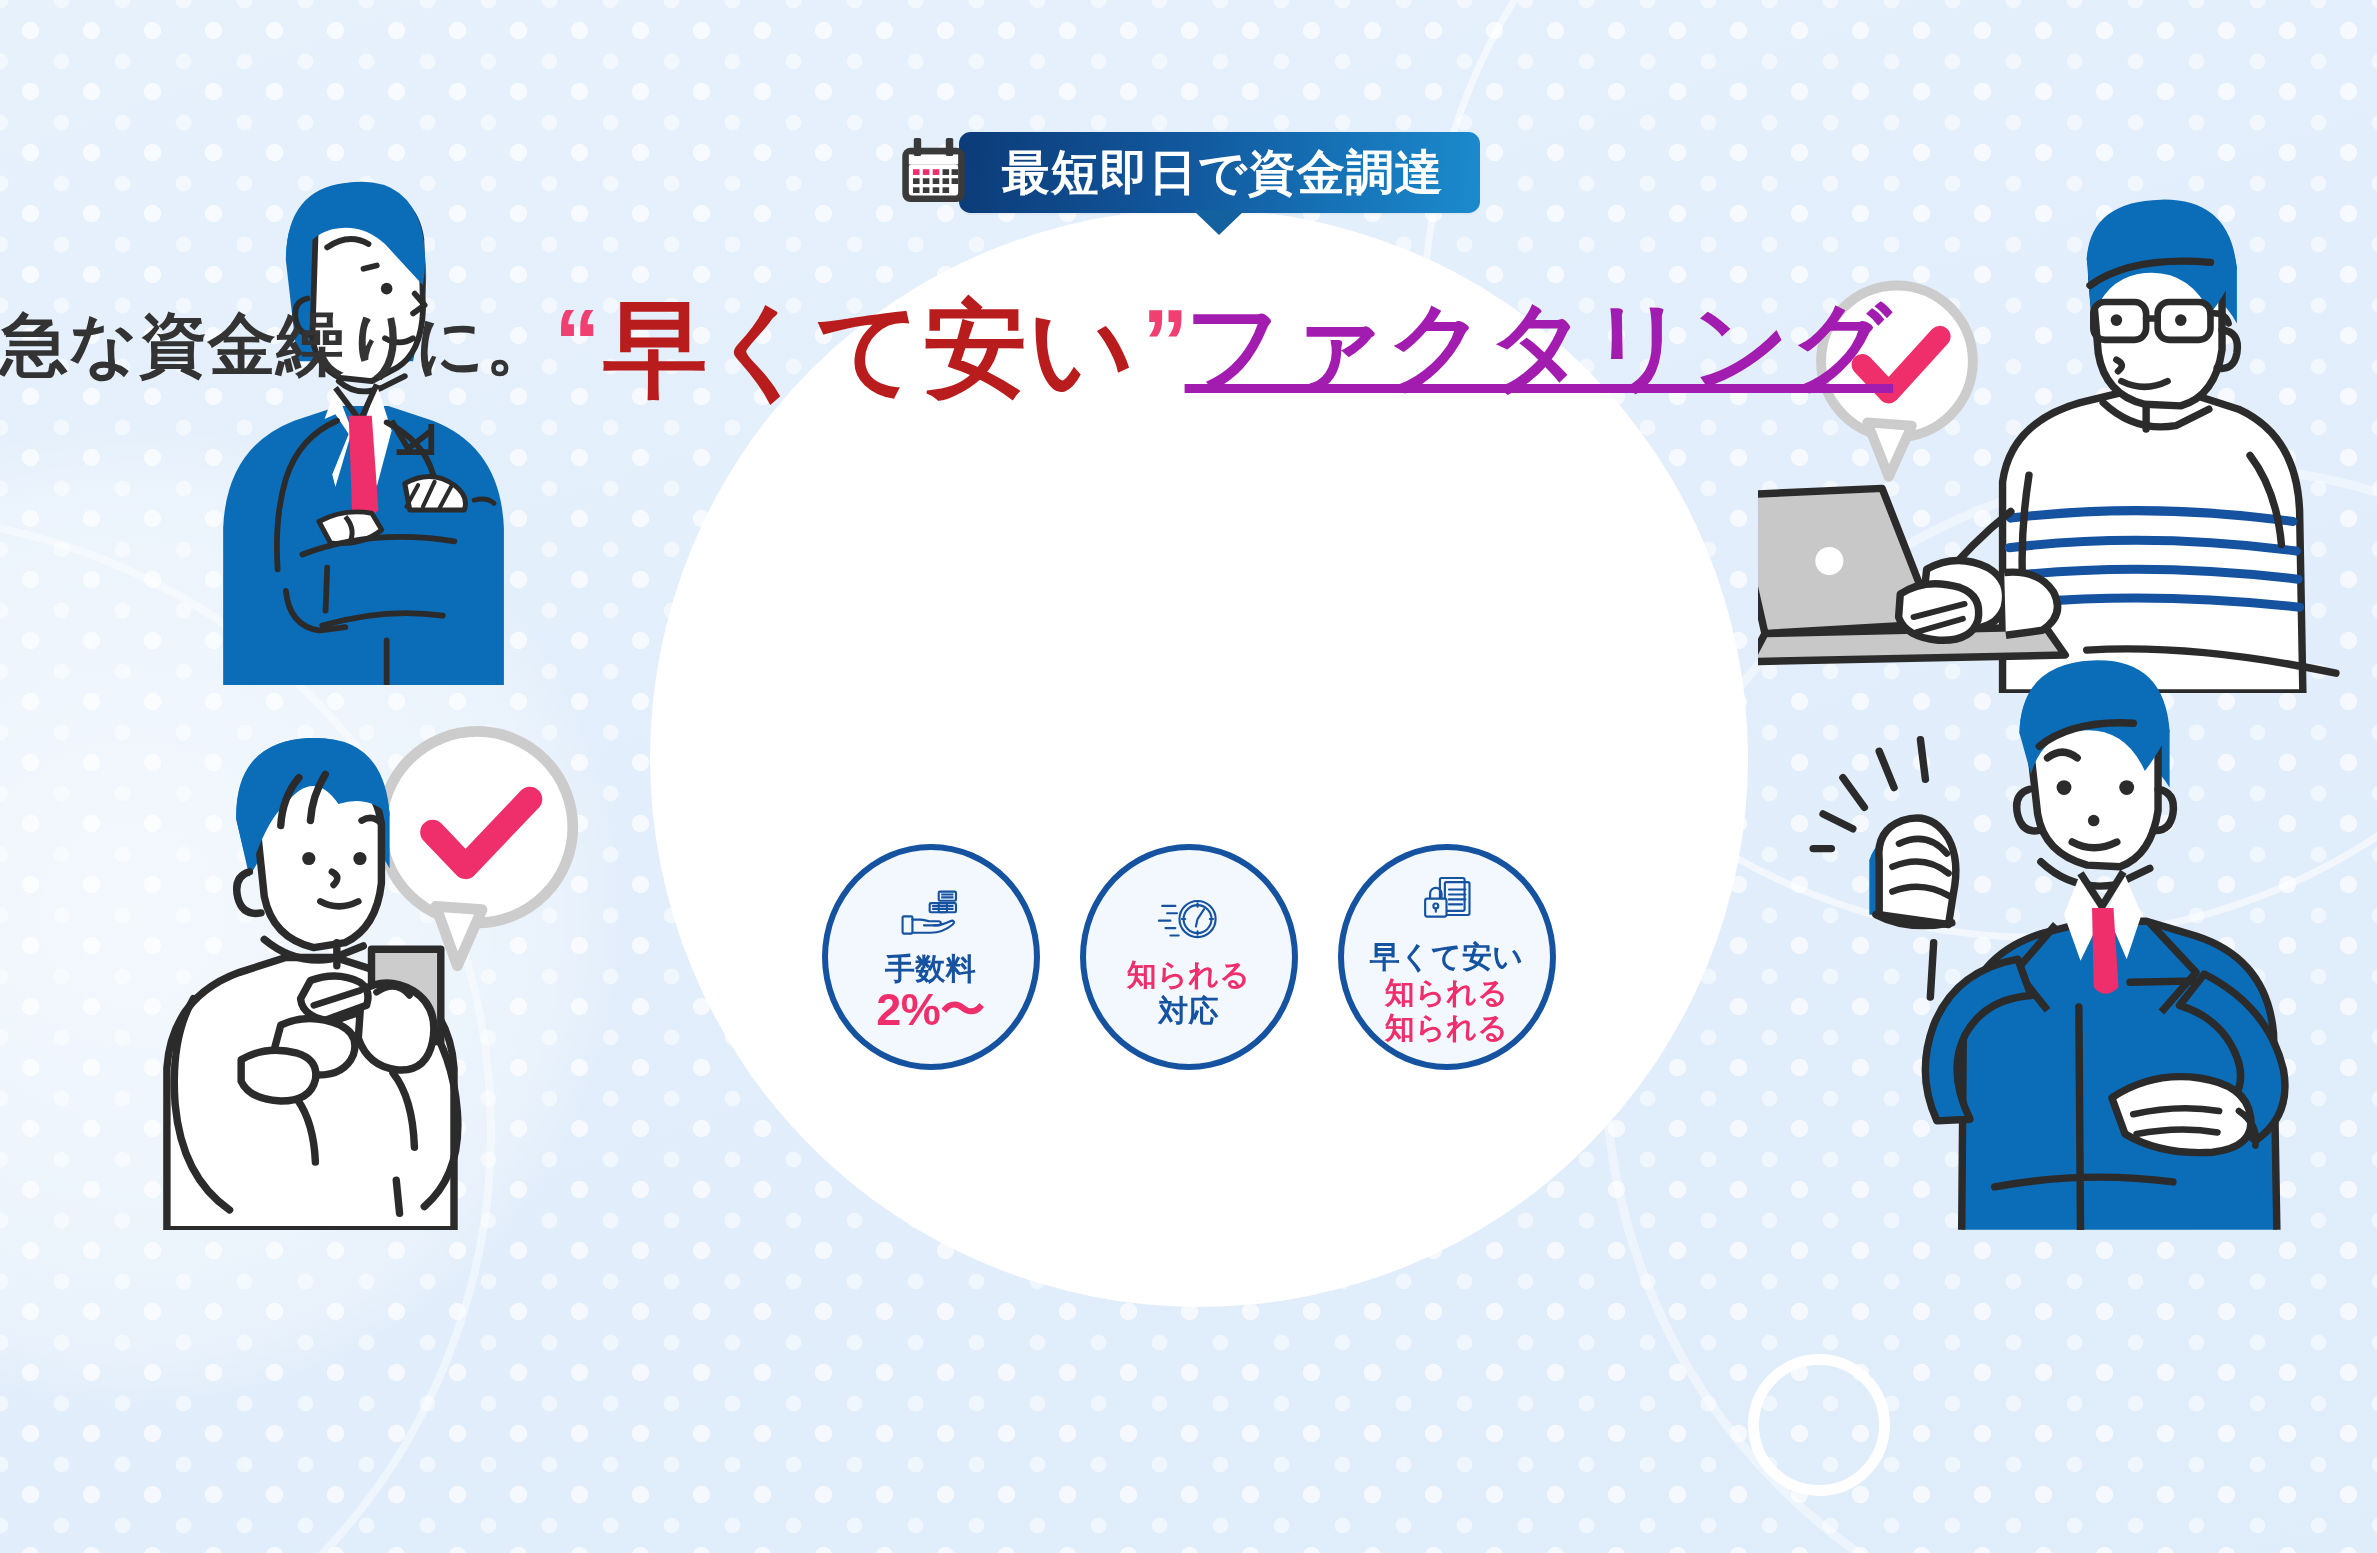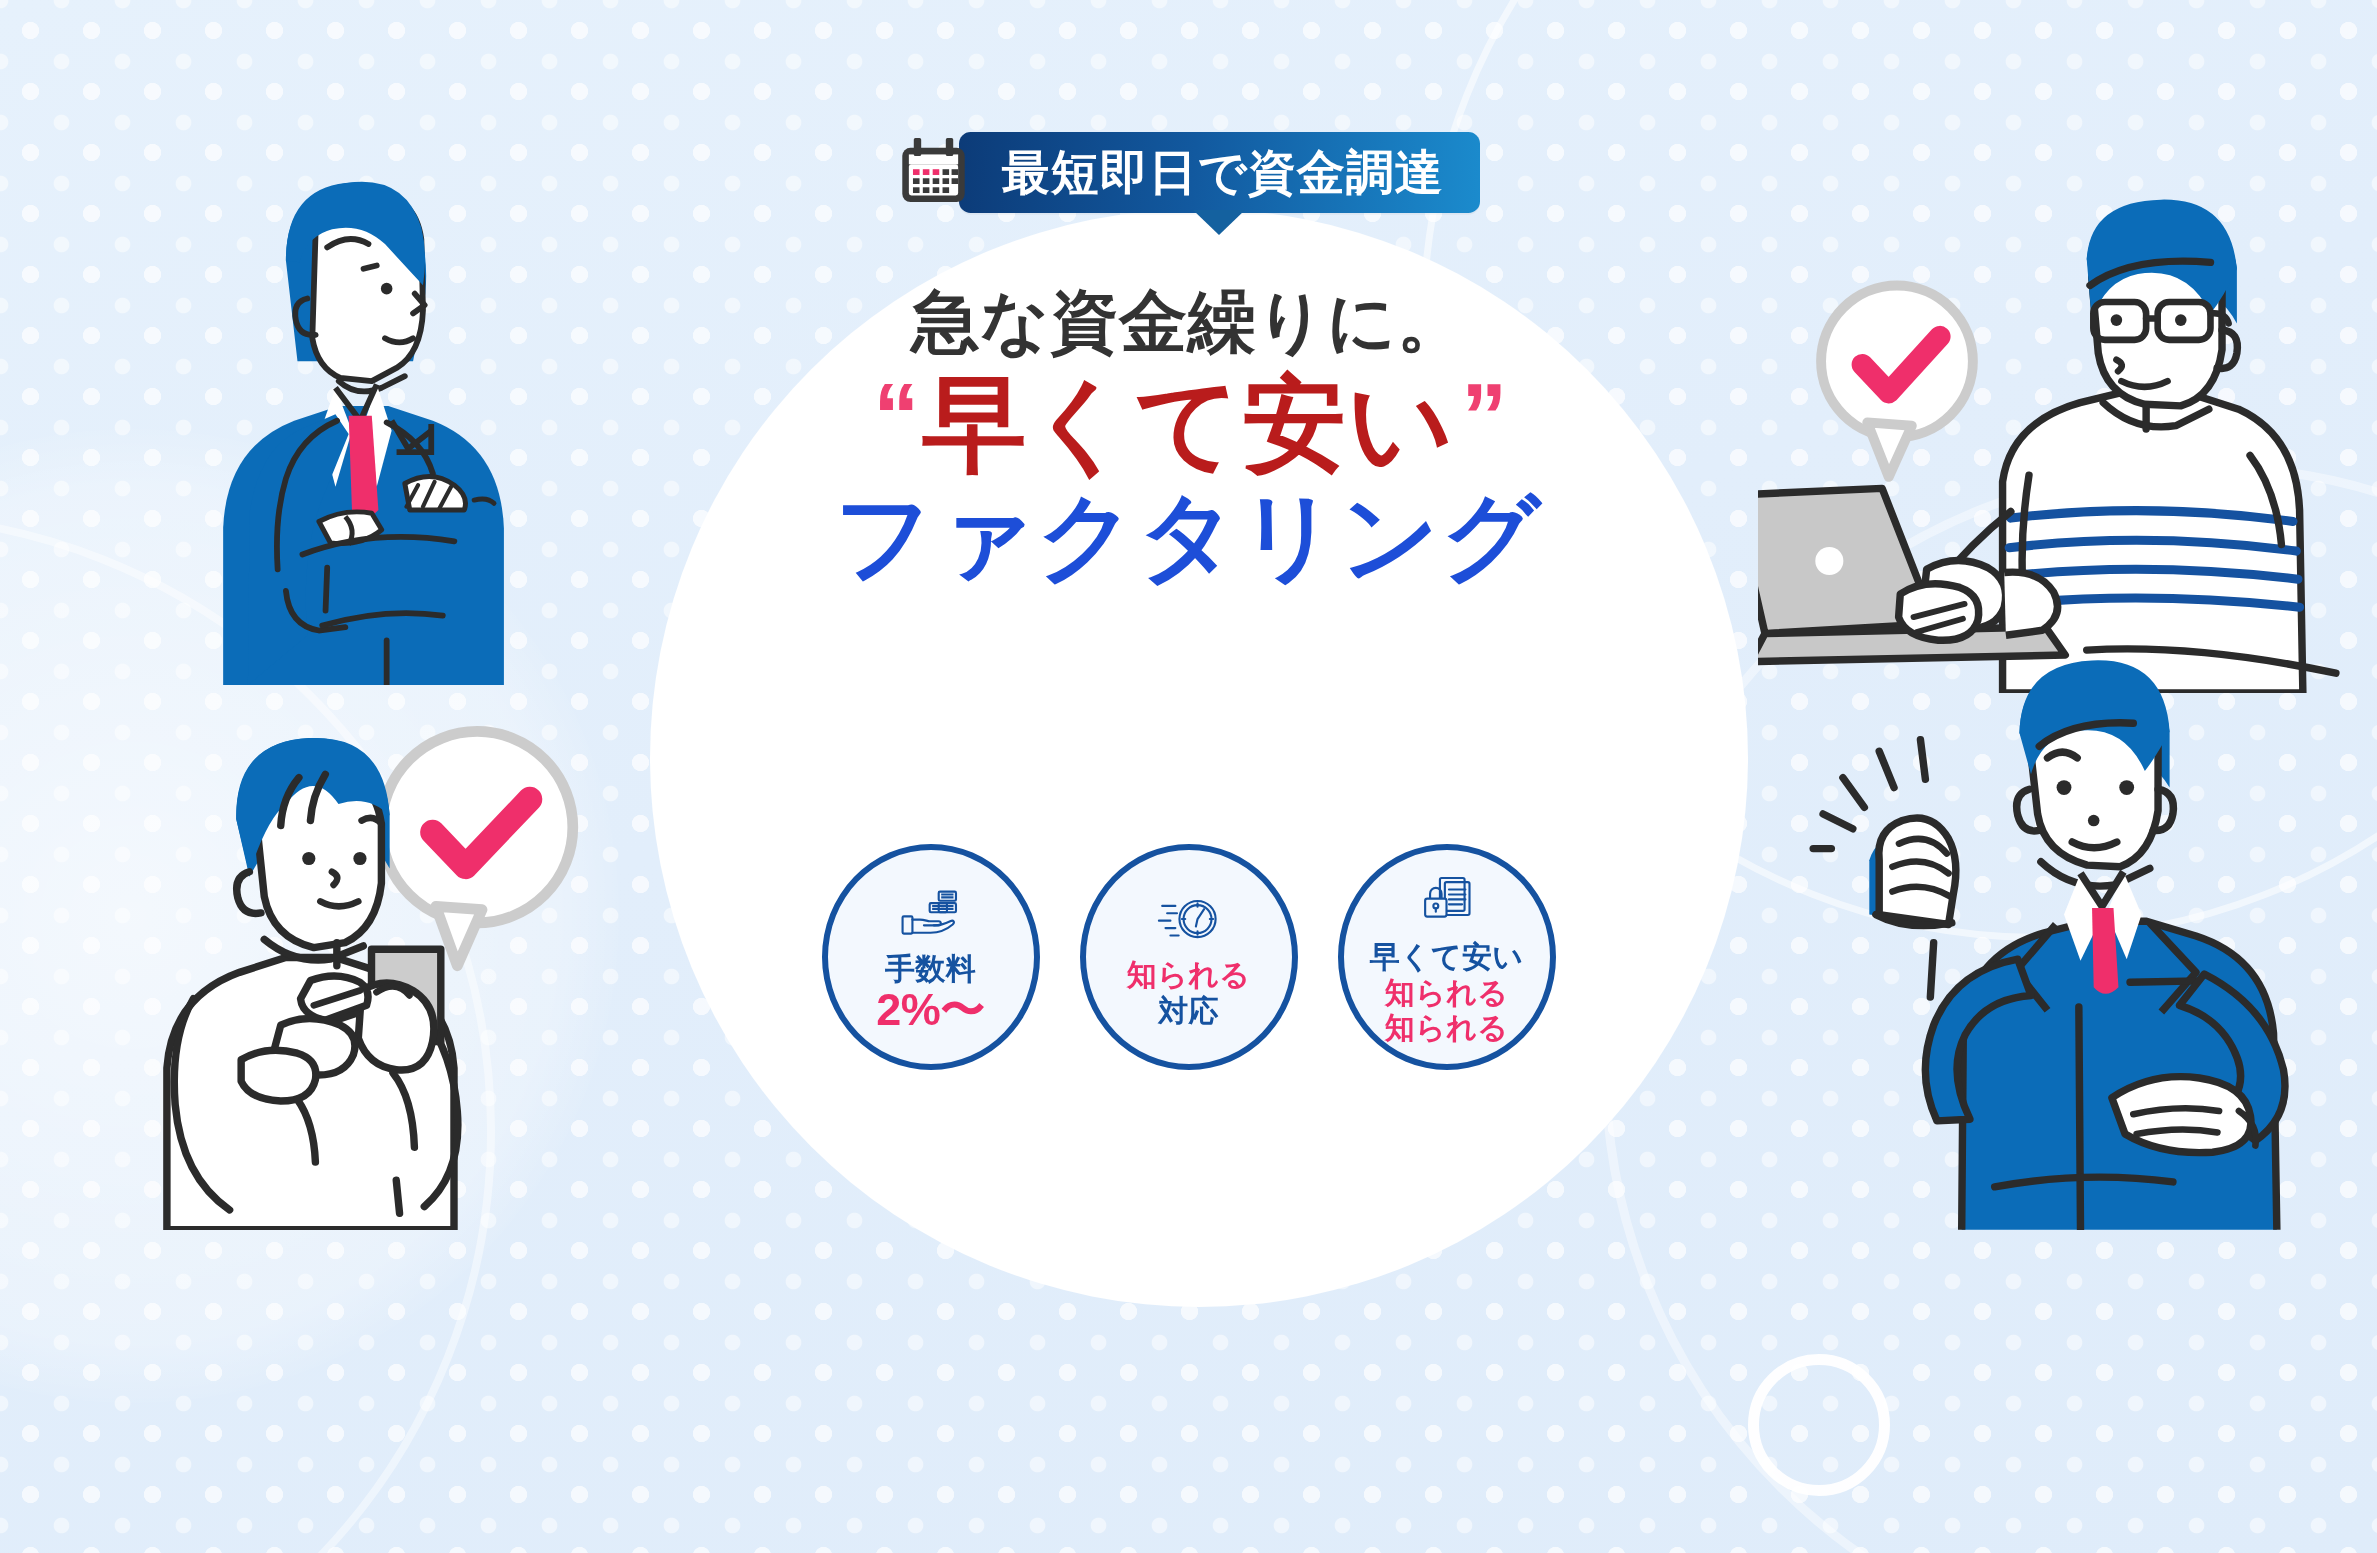--- a/index.html
+++ b/index.html
@@ -84,21 +84,21 @@
     position:absolute; left:50%; transform:translateX(-50%);
     bottom:-21.5px; width:0; height:0;
     border-left:26.4px solid transparent;
     border-right:26.4px solid transparent;
     border-top:25px solid #14619f;
   }
 
   
   .hero-text{
     position:absolute; left:0; right:0; top:284px;
-    display:flex; flex-direction:column; align-items:center;
+    display:flex; flex-direction:row; align-items:center;
     z-index:15;
   }
   .hero-line1{
     font-size:68px; font-weight:700; color:#333333;
     letter-spacing:.01em; line-height:1.1; white-space:nowrap;
   }
   .hero-line2{
     display:flex; align-items:flex-start; justify-content:center;
     margin-top:10px; white-space:nowrap;
   }
@@ -106,22 +106,22 @@
     font-size:92px; font-weight:700; color:#ef4071;
     line-height:.9; letter-spacing:-.04em;
   }
   .q-open{ margin-right:6.6px; margin-top:6.6px; }
   .q-close{ margin-left:6.6px; margin-top:6.6px; }
   .hero-pink{
     font-size:104px; font-weight:700; color:#b91c1c;
     letter-spacing:.01em; line-height:1.06;
   }
   .hero-line3{
-    font-size:97px; font-weight:700; color:#1d4ed8;
-    letter-spacing:.02em; line-height:1.1; margin-top:5px; white-space:nowrap;
+    font-size:97px; font-weight:700; color:#a21caf;
+    letter-spacing:.02em; line-height:1.1; margin-top:5px; white-space:nowrap;text-decoration:underline;
   }
   .hero-sub{
     margin-top:36px; text-align:center;
     font-size:25.6px; font-weight:700; color:#333333;
     line-height:1.62; letter-spacing:.01em;
   }
 
   
   .features{
     position:absolute; left:0; right:0; top:844px;

